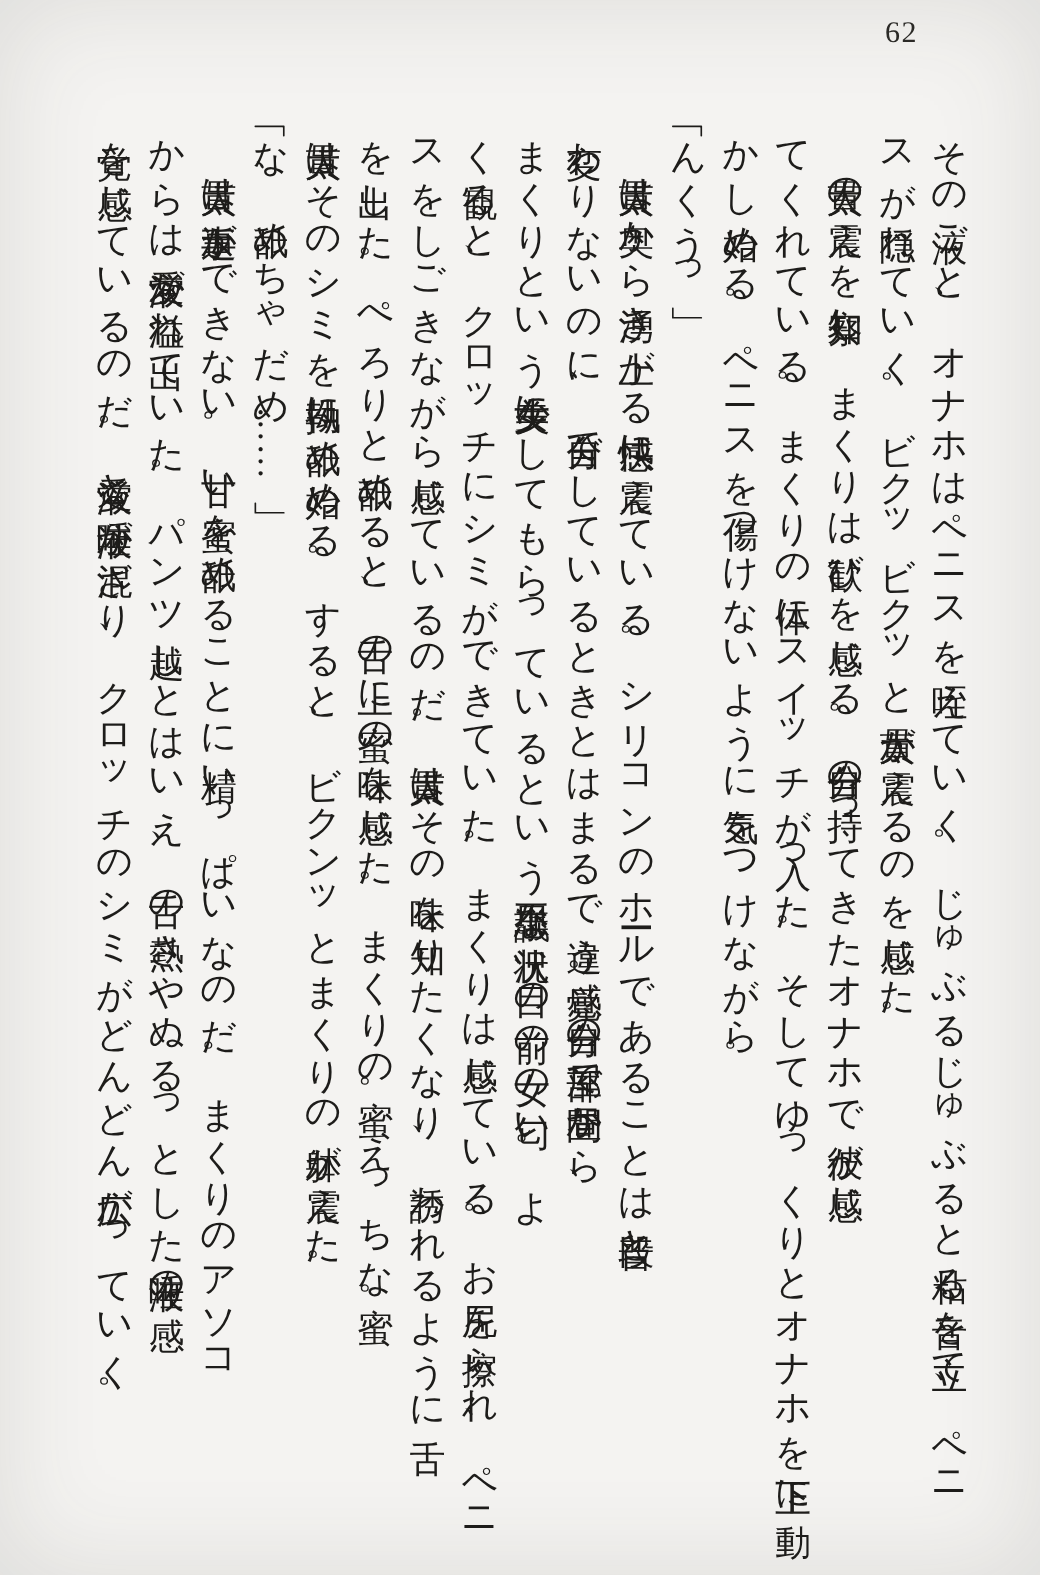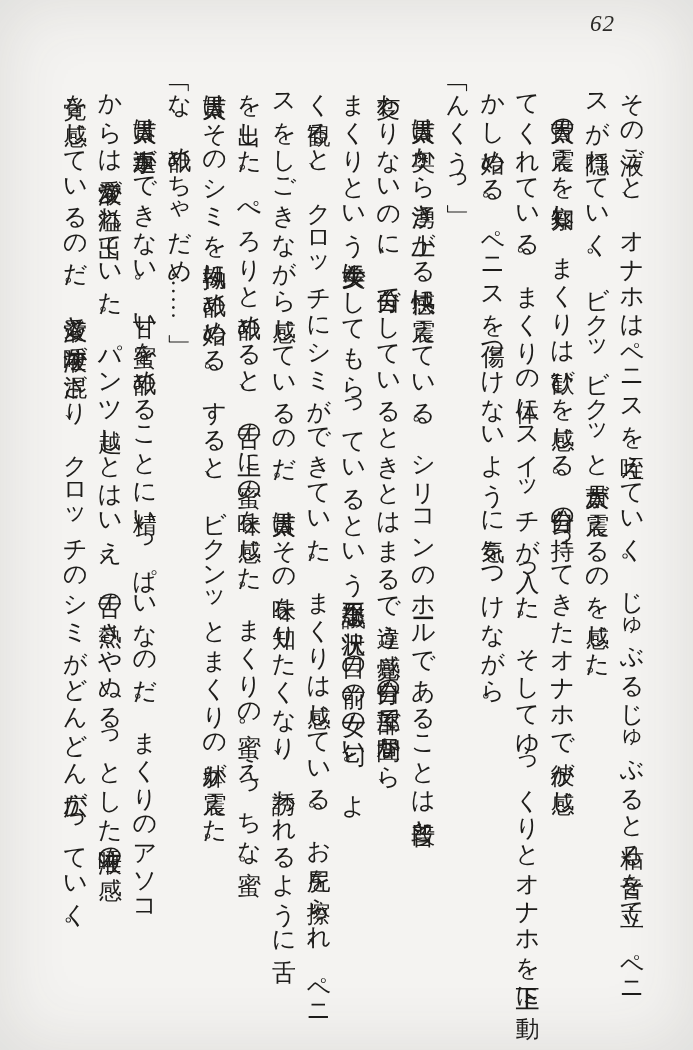--- a/index.html
+++ b/index.html
@@ -17,22 +17,21 @@
   }
   .page {
     position: absolute;
     inset: 0;
     box-shadow: inset 0 0 70px rgba(60,58,52,0.12);
   }
   .page-number {
     position: absolute;
     top: 11px;
     left: 590px;
-    font-size: 23px;
-    font-style: italic;
+    font-size: 20px;
     letter-spacing: 1px;
     color: #2b2a27;
   }
   .text-block {
     position: absolute;
     top: 77px;
     right: 44px;
     height: 960px;
     writing-mode: vertical-rl;
     text-orientation: mixed;

